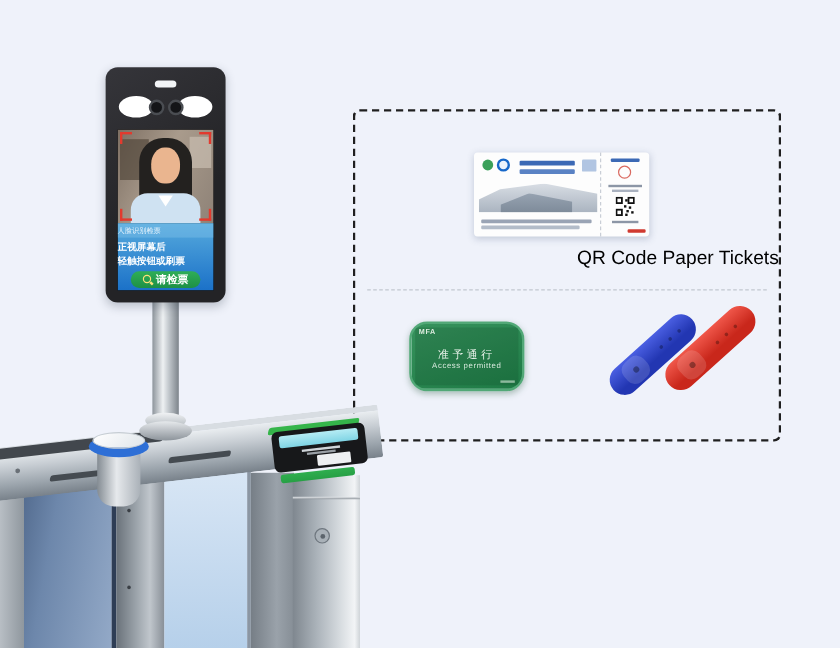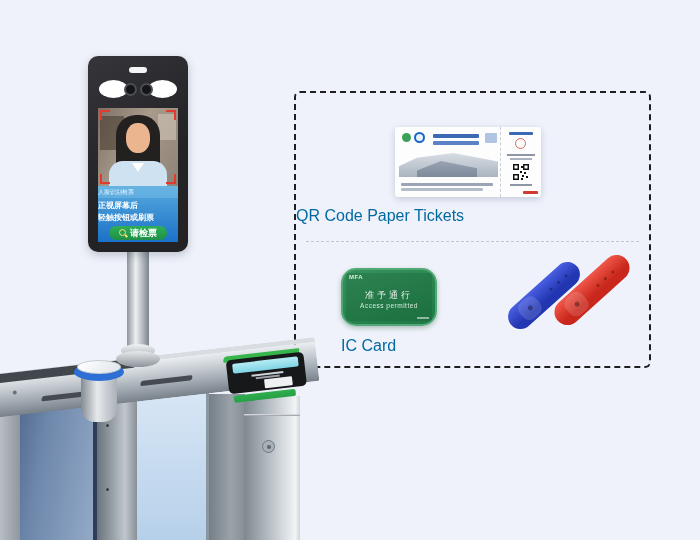--- a/index.html
+++ b/index.html
@@ -10,21 +10,21 @@
   
   .banner { position:absolute; left:333px; top:43px; width:288px; height:31px;
     background:#1a6be1; color:#fff; font-size:15px; display:flex; align-items:center;
     justify-content:center; border-radius:2px; letter-spacing:.2px; }
 
   
   .panel { position:absolute; left:294px; top:91px; width:357px; height:277px;
     border:2px dashed #1f1f1f; border-radius:6px; }
   .panel-divider { position:absolute; left:10px; right:10px; top:148px;
     border-top:1px dashed #c2c7cf; }
-  .section-label { position:absolute; font-size:16px; color:#0369a1; text-align:left; }
+  .section-label { position:absolute; font-size:16px; color:#000000; text-align:right; }
   .lbl-qr { left:0; width:100%; top:114px; }
   .lbl-ic { left:45px; width:96px; top:244px; }
   .lbl-bracelet { left:180px; width:177px; top:244px; }
 
   
   .ticket { position:absolute; left:99px; top:34px; width:146px; height:70px;
     background:#fdfdfd; border-radius:3px; box-shadow:0 2px 6px rgba(60,80,120,.25); }
   .t-logo-green { position:absolute; left:7px; top:6px; width:9px; height:9px;
     border-radius:50%; background:#3aa05a; }
   .t-logo-blue { position:absolute; left:19px; top:5px; width:11px; height:11px;
@@ -224,21 +224,20 @@
 
     <div class="panel-divider"></div>
 
     <div class="ic-card">
       <span class="ic-inner"></span>
       <span class="ic-mfa">MFA</span>
       <span class="ic-cn">准予通行</span>
       <span class="ic-en">Access permitted</span>
       <span class="ic-chip-line"></span>
     </div>
-    <div class="section-label lbl-ic">IC Card</div>
 
     <div class="bracelets">
       <div class="strap red">
         <span class="head"></span>
         <span class="hole-big"></span>
         <span class="h1"></span>
         <span class="h2"></span>
         <span class="h3"></span>
       </div>
       <div class="strap blue">

